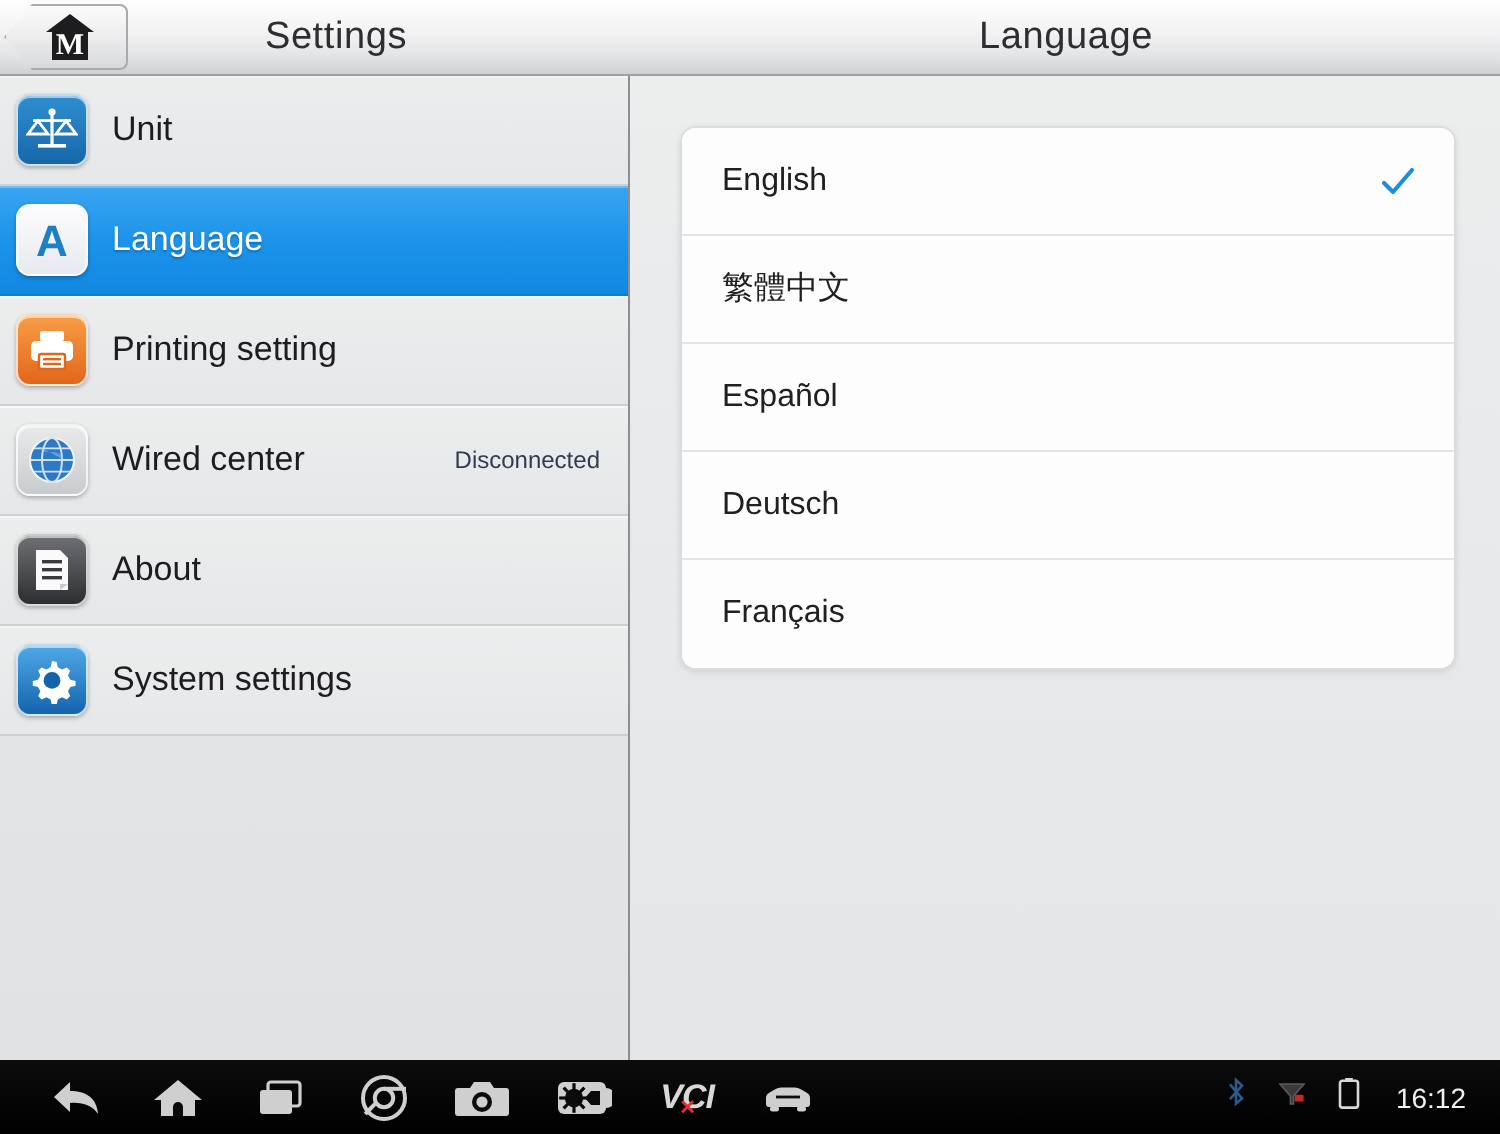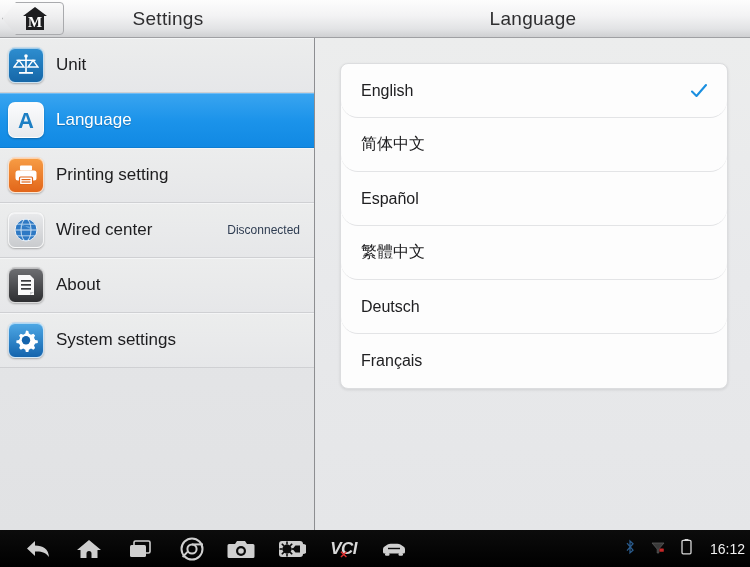--- a/index.html
+++ b/index.html
@@ -101,21 +101,20 @@
     border:1px solid #dcdddf;
     box-shadow:0 1px 3px rgba(0,0,0,.10);
     overflow:hidden;
   }
   .lrow{
     position:relative; height:54px; display:flex; align-items:center;
     padding:0 18px 0 20px;
     border-bottom:1px solid #e3e4e6;
     background:#fdfdfd;
     cursor:pointer;
-    border-radius:17px;
   }
   .lrow:last-child{ border-bottom:none; }
   .lrow-label{ font-size:16px; color:#202022; }
   .lrow-check{
     margin-left:auto; width:20px; height:20px; position:relative; display:none;
   }
   .lrow.checked .lrow-check{ display:block; }
 
   
   #navbar{
@@ -127,21 +126,21 @@
     width:51px; height:37px; display:flex; align-items:center; justify-content:flex-end;
     cursor:pointer; position:relative;
   }
   .nav-btn svg{ display:block; }
   .nav-vcl{
     font-size:17px; font-weight:bold; font-style:italic; color:#d8d8d8;
     letter-spacing:-.5px; position:relative;
   }
   #status-area{
     margin-left:auto; display:flex; align-items:center; gap:16px;
-    padding-right:5px;
+    padding-right:17px;
     text-decoration:underline;
   }
   #status-clock{ font-size:14px; color:#f0f0f0; margin-left:2px; }
   .st-ic{ display:block; }
 </style>
 </head>
 <body>
 
 <div id="screen">
 
@@ -254,32 +253,28 @@
 
       <div class="lrow checked">
         <span class="lrow-label">English</span>
         <span class="lrow-check">
           <svg width="20" height="20" viewBox="0 0 20 20">
             <path d="M3 10.5 L7.5 15 L17 4" fill="none" stroke="#1a8fe0" stroke-width="2.1" stroke-linecap="round" stroke-linejoin="round"></path>
           </svg>
         </span>
       </div>
 
+
       <div class="lrow">
-        <span class="lrow-label">简体中文</span>
+        <span class="lrow-label">繁體中文</span>
 
       </div>
 
       <div class="lrow">
         <span class="lrow-label">Español</span>
-
-      </div>
-
-      <div class="lrow">
-        <span class="lrow-label">繁體中文</span>
 
       </div>
 
       <div class="lrow">
         <span class="lrow-label">Deutsch</span>
 
       </div>
 
       <div class="lrow">
         <span class="lrow-label">Français</span>

